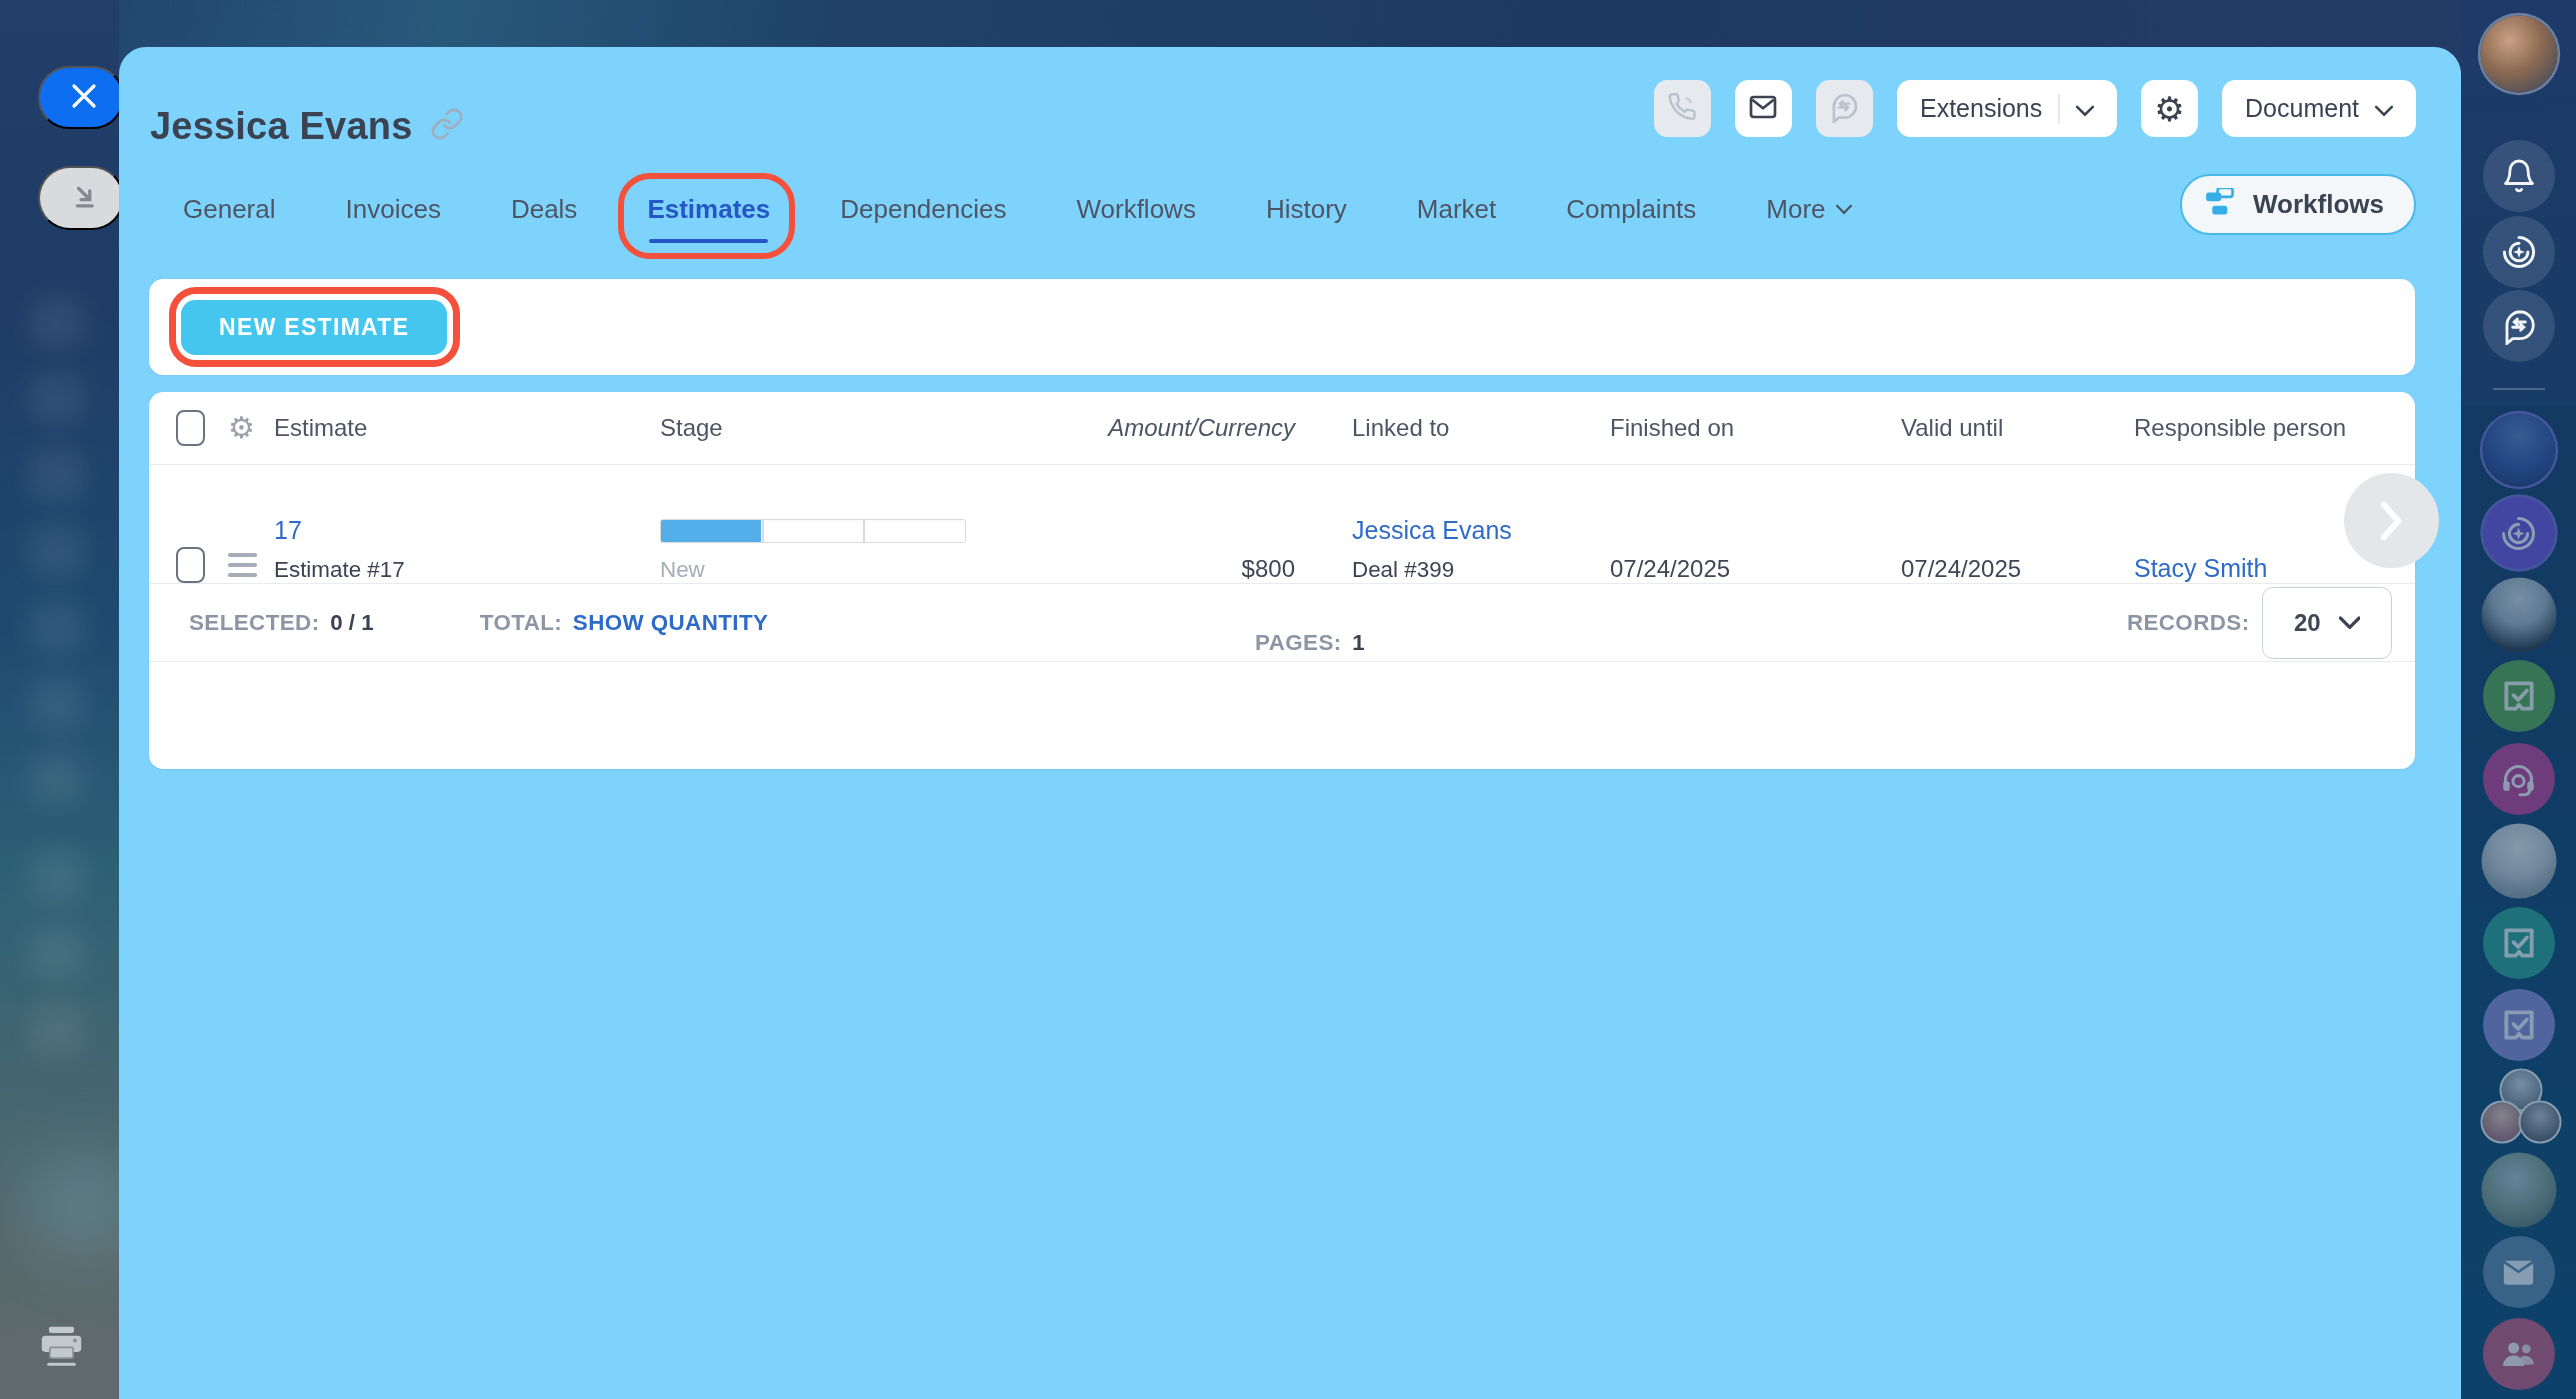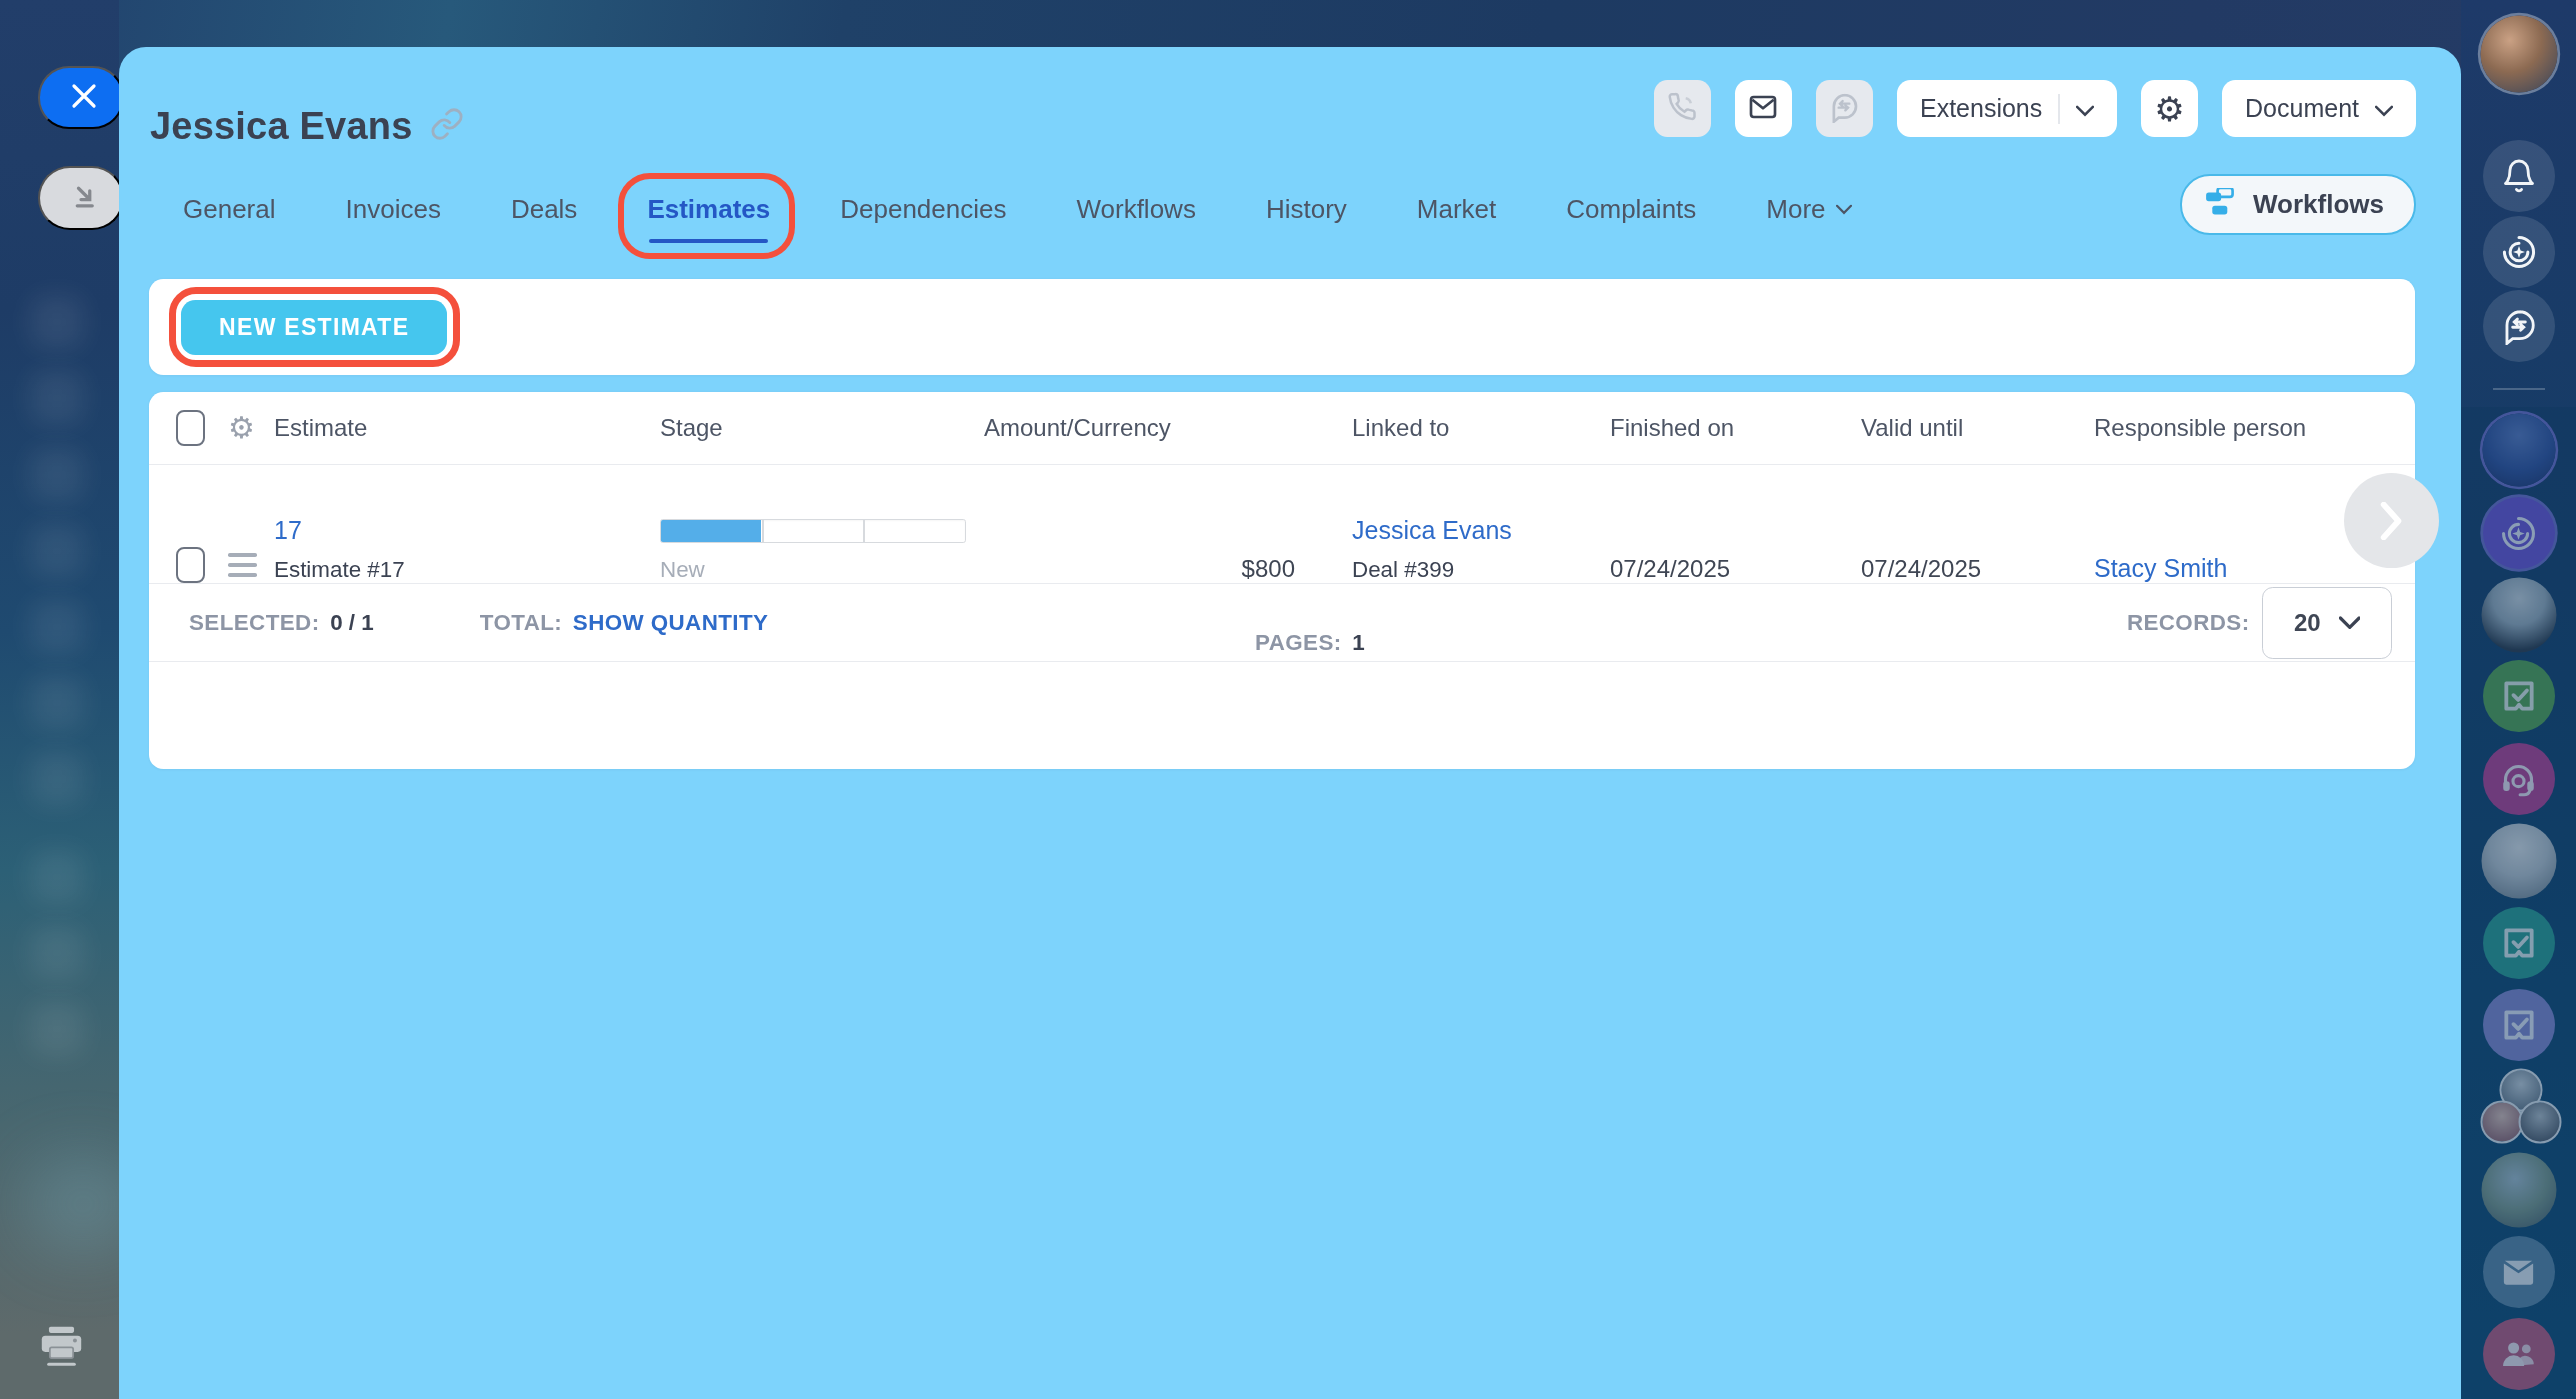--- a/index.html
+++ b/index.html
@@ -60,25 +60,25 @@
   
   .table-card{position:absolute;left:30px;top:345px;width:2266px;height:377px;background:#ffffff;
     border-radius:14.3px;box-shadow:0 0.9px 2.7px rgba(30,40,60,.05);}
   .thead{display:flex;align-items:center;height:73px;border-bottom:0.9px solid #e9ebef;
     font-size:24px;color:#4d5565;padding-left:27px;box-sizing:border-box;}
   .trow{display:flex;align-items:flex-end;height:118px;padding-left:27px;padding-top:19.7px;box-sizing:border-box;}
   .col-sel{width:98px;display:flex;align-items:center;gap:23px;flex:none;}
   .col-estimate{width:386px;flex:none;}
   .col-stage{width:324px;flex:none;}
   .col-amount{width:311px;flex:none;text-align:right;}
-  .col-amount.hd{text-align:left;}
+  .col-amount.hd{text-align:right;font-style:italic;}
   .col-gap{width:57px;flex:none;}
   .col-linked{width:258px;flex:none;}
   .col-finished{width:251px;flex:none;}
-  .col-valid{width:233px;flex:none;}
+  .col-valid{width:233px;flex:none;margin-left:40px;}
   .col-resp{width:286px;flex:none;}
 
   .checkbox{width:25px;height:32px;border:2.7px solid #6c7380;border-radius:8px;background:#fff;cursor:pointer;flex:none;}
   .gear-muted{font-size:30px;color:#9aa1ad;line-height:1;cursor:pointer;}
   .hamburger{display:flex;flex-direction:column;gap:5.4px;cursor:grab;}
   .hamburger i{display:block;width:29px;height:4.5px;background:#a6adb8;border-radius:1.8px;}
 
   .cell-link{color:#2e6bc9;font-size:25px;text-decoration:none;cursor:pointer;}
   .cell-sub{font-size:22.4px;color:#3b4252;margin-top:12.5px;}
   .cell-text{font-size:24px;color:#3f4654;}

